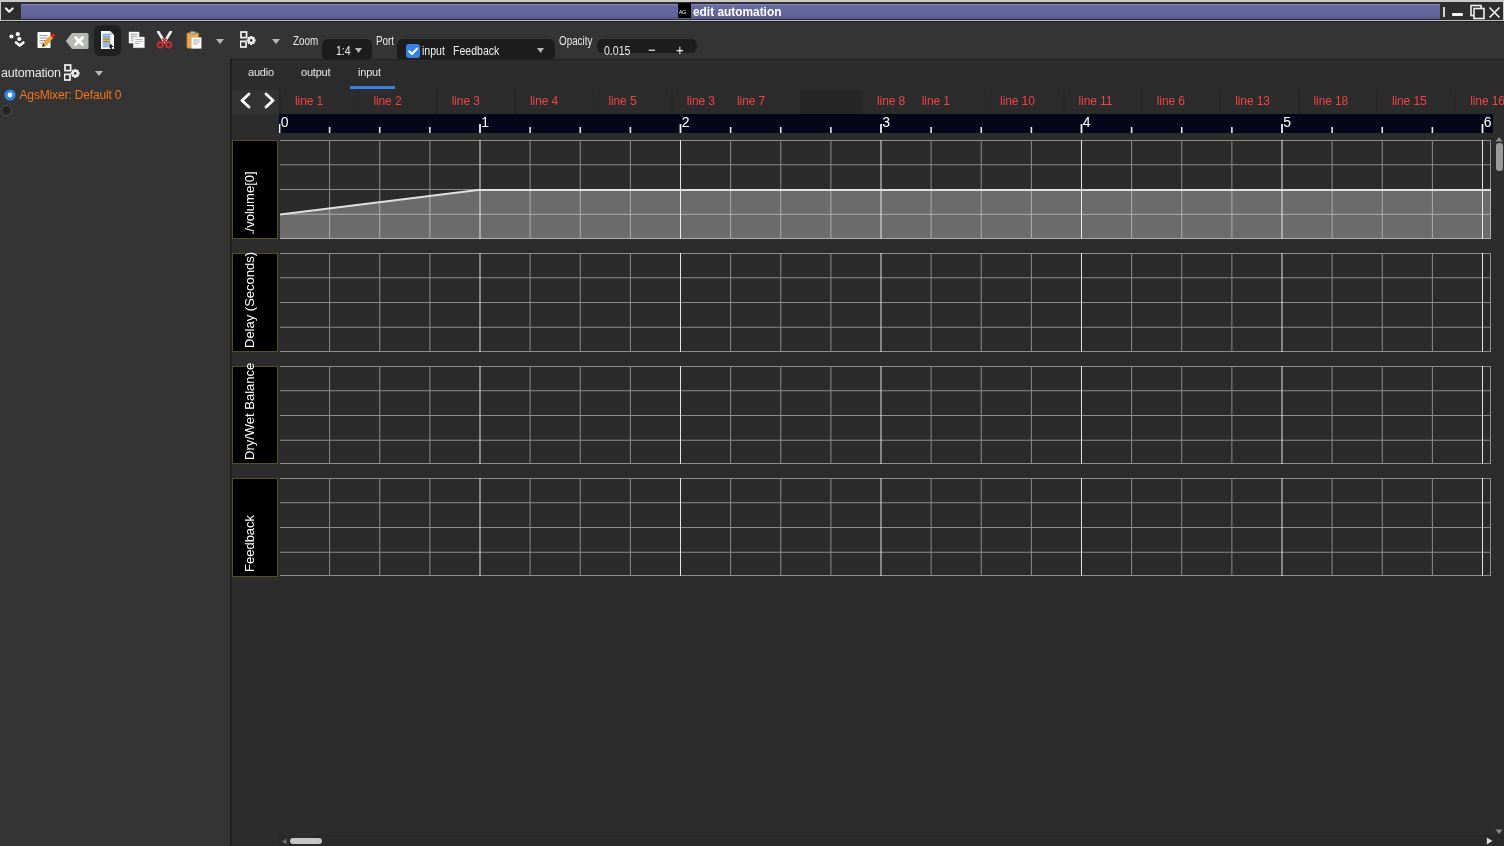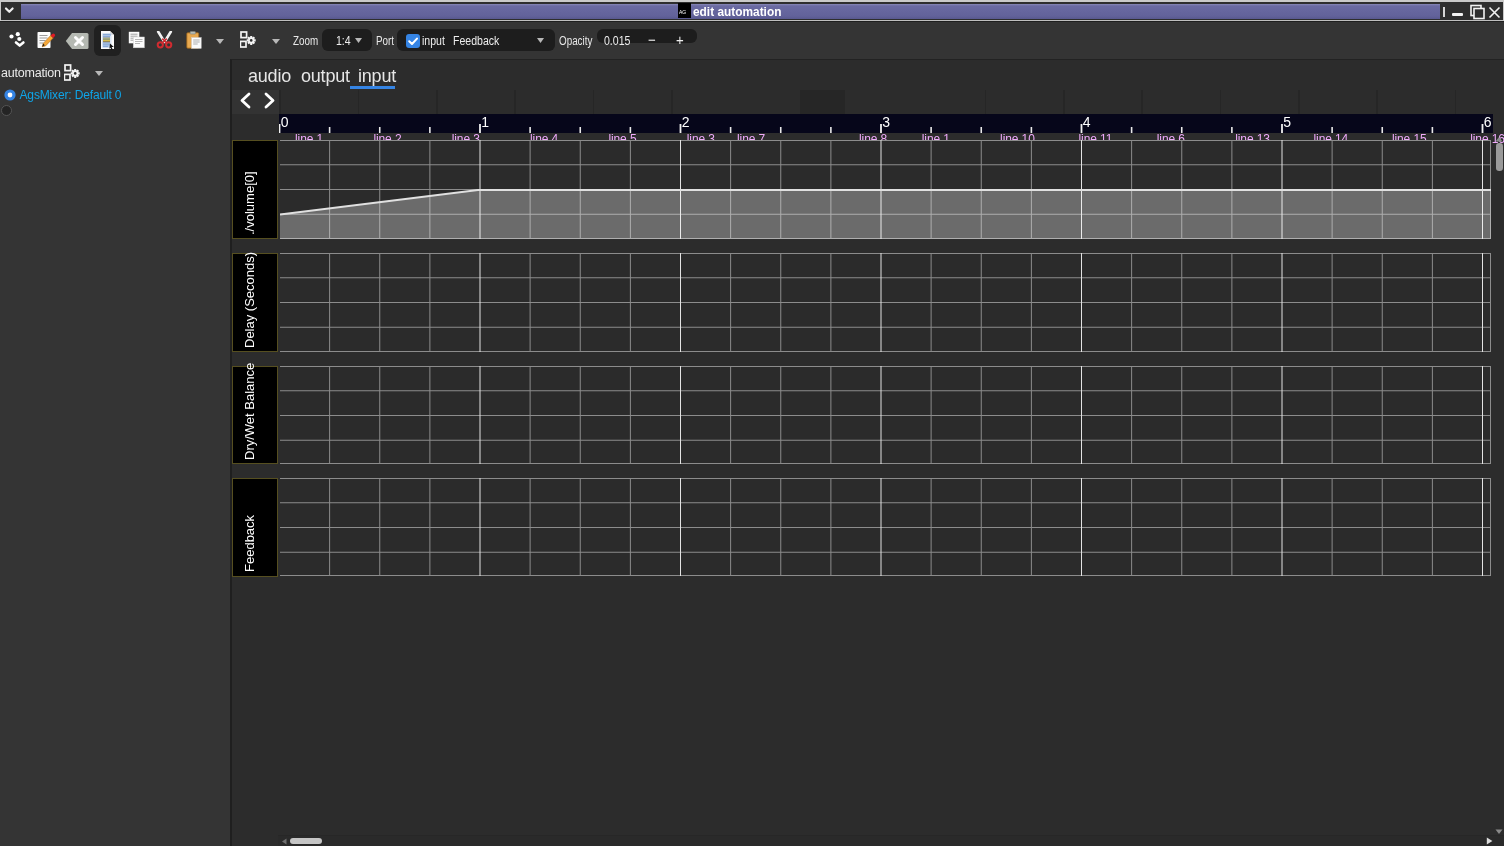--- a/index.html
+++ b/index.html
@@ -12,33 +12,33 @@
 #tb-light-r { position:absolute; left:1502.6px; top:0; width:1.4px; height:21px; background:#c9c9c9; }
 #tb-dark-under { position:absolute; left:0; top:21.2px; width:1504px; height:1.3px; background:#1f1f1f; }
 #tb-purple { position:absolute; left:21px; top:3.8px; width:1419px; height:15.5px;
   background:linear-gradient(#8787b7 0, #6a6aa2 2px, #62629a 12px, #56568d 15.5px); }
 #tb-title { position:absolute; left:693px; top:3.5px; font-size:13.5px; font-weight:bold; color:#ffffff; transform:scaleX(0.88); transform-origin:left center; }
 #tb-ico { position:absolute; left:678px; top:3px; width:13px; height:15px; background:#000; }
 
 #toolbar { position:absolute; left:0; top:22px; width:1504px; height:37px; background:#343434; }
 .tbico { position:absolute; top:0; }
 .tblabel { position:absolute; font-size:12px; color:#e8e8e8; transform:scaleX(0.82); transform-origin:left center; }
-.combo { position:absolute; background:#1d1d1d; border-radius:6px; color:#eeeeee; font-size:12px; }
+.combo { position:absolute; background:#1d1d1d; border-radius:6px; color:#eeeeee; font-size:12px;margin-top:10px; }
 .combo > span { transform:scaleX(0.88); transform-origin:left center; }
 .darr { width:0; height:0; border-left:4.5px solid transparent; border-right:4.5px solid transparent;
   border-top:5px solid #b8b8b8; position:absolute; }
 
 #leftpanel { position:absolute; left:0; top:59px; width:231px; height:787px; background:#343434; }
 
 #notebook { position:absolute; left:230px; top:59px; width:1274px; height:787px; background:#2c2c2c;
   border-left:2px solid #1f1f1f; border-top:1px solid #222222; }
-.ntab { position:absolute; top:66px; font-size:18px; letter-spacing:-0.2px; color:#e6e6e6; }
+.ntab { position:absolute; top:66px; font-size:11px; letter-spacing:-0.2px; color:#e6e6e6; }
 #underline { position:absolute; left:350px; top:85.5px; width:45px; height:3px; background:#3584e4; }
 .ltab { position:absolute; top:90px; height:23.5px; background:#2c2c2c; }
-.ltab span { display:block; padding-left:14px; font-size:12px; letter-spacing:-0.1px; color:#f0abfc; line-height:23.5px;margin-top:38px; }
+.ltab span { display:block; padding-left:14px; font-size:12px; letter-spacing:-0.1px; color:#ef4444; line-height:23.5px; }
 #ltabstrip { position:absolute; left:279px; top:89.5px; width:1225px; height:24px; background:#262626; }
 #arrbox { position:absolute; left:232px; top:89.5px; width:47px; height:24px; background:#333333; }
 
 .rowlab { position:absolute; left:232px; width:46px; background:#000; border:1px solid #564f20; }
 .rowlab span { position:absolute; left:calc(50% + 2px); bottom:3.5px; transform-origin:left bottom;
   transform:rotate(-90deg); white-space:nowrap; color:#fff; font-size:13px; }
 .rowgrid { position:absolute; left:280px; width:1211px; overflow:hidden; }
 </style></head>
 <body>
 
@@ -164,21 +164,21 @@
 <path d="M11.2 4.9v2M11.2 11.9v2M6.7 9.4h2M13.7 9.4h2M8 6.2l1.4 1.4M13 11.2l1.4 1.4M14.4 6.2L13 7.6M9.4 11.2L8 12.6"></path>
 </g>
         </g>
 <circle cx="11.2" cy="9.4" r="1.3" fill="#2e2e2e"></circle>
 </svg></span>
   <div class="darr" style="left:95px;top:11.5px"></div>
   <svg class="abs" style="left:3.5px;top:29.5px" width="12" height="12" viewBox="0 0 12 12">
      <circle cx="6" cy="6" r="5.6" fill="#3584e4"></circle>
       <circle cx="6" cy="6" r="2.4" fill="#fff"></circle>
   </svg>
-  <span class="abs" style="left:19.5px;top:29px;font-size:12px;letter-spacing:-0.15px;color:#0ea5e9">AgsMixer: Default 0</span>
+  <span class="abs" style="left:19.5px;top:29px;font-size:12px;letter-spacing:-0.15px;color:#f97316">AgsMixer: Default 0</span>
   <svg class="abs" style="left:1px;top:45.5px" width="11" height="11" viewBox="0 0 11 11">
      <circle cx="5.5" cy="5.5" r="5" fill="#242424" stroke="#555" stroke-width="1"></circle>
   </svg>
 </div>
 
 <div id="notebook"></div>
 
 <span class="ntab" style="left:248px">audio</span>
 <span class="ntab" style="left:301px">output</span>
 <span class="ntab" style="left:358px">input</span>
@@ -204,40 +204,40 @@
   </div>
 <div class="ltab" style="left:594.4px;width:76.8px">
     <span>line 5</span>
   </div>
 <div class="ltab" style="left:672.8px;width:76.8px">
     <span>line 3</span>
   </div>
 <div class="ltab" style="left:723px;width:76.8px">
     <span>line 7</span>
   </div>
-<div class="ltab" style="left:845px;width:76.8px">
+<div class="ltab" style="left:863px;width:76.8px">
     <span>line 8</span>
   </div>
 <div class="ltab" style="left:907.8px;width:76.8px">
     <span>line 1</span>
   </div>
 <div class="ltab" style="left:986.1px;width:76.8px">
     <span>line 10</span>
   </div>
 <div class="ltab" style="left:1064.5px;width:76.8px">
     <span>line 11</span>
   </div>
 <div class="ltab" style="left:1142.8px;width:76.8px">
     <span>line 6</span>
   </div>
 <div class="ltab" style="left:1221.2px;width:76.8px">
     <span>line 13</span>
   </div>
 <div class="ltab" style="left:1299.5px;width:76.8px">
-    <span>line 14</span>
+    <span>line 18</span>
   </div>
 <div class="ltab" style="left:1377.9px;width:76.8px">
     <span>line 15</span>
   </div>
 <div class="ltab" style="left:1456.2px;width:76.8px">
     <span>line 16</span>
   </div>
 
 <div class="abs" style="left:279px;top:114px">
     <svg width="1214" height="19" viewBox="0 0 1214 19" style="display:block">

